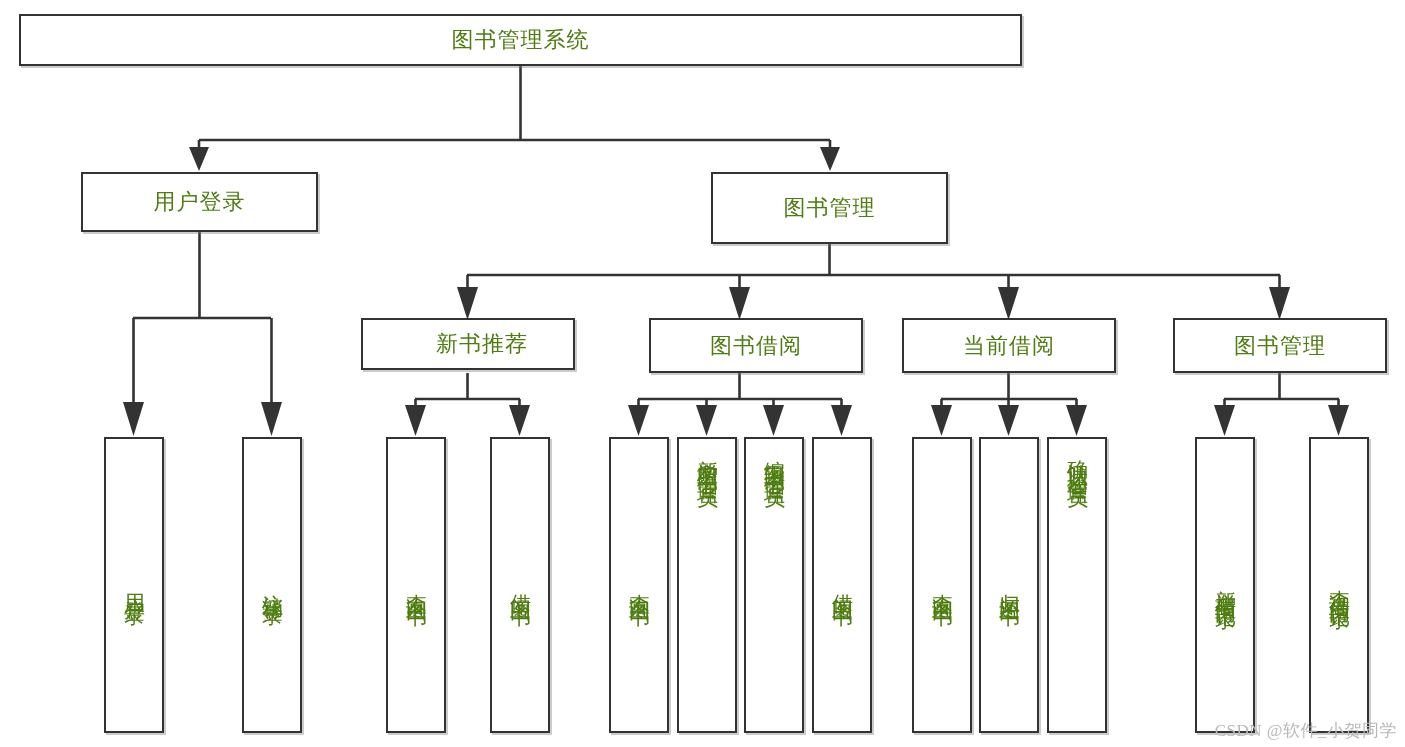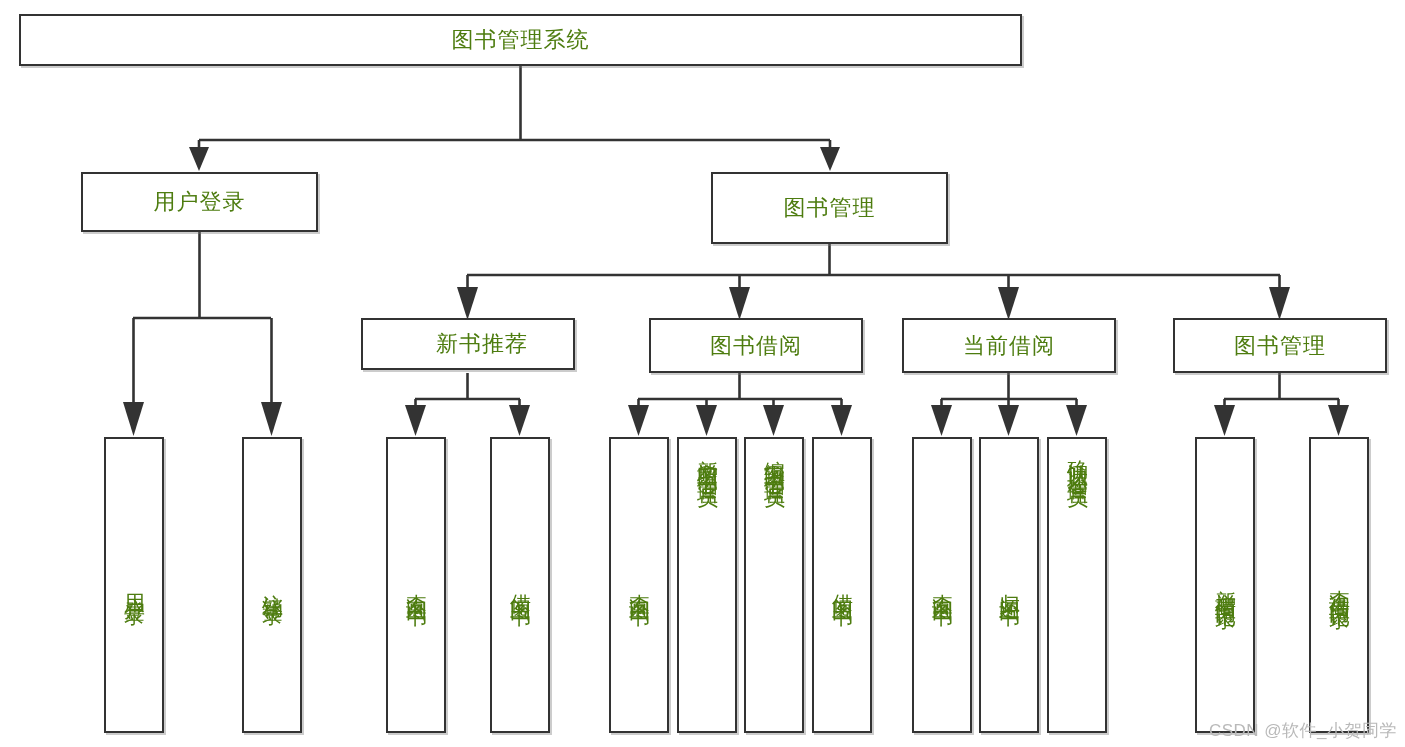--- a/index.html
+++ b/index.html
@@ -93,21 +93,21 @@
   
   #watermark {
     position: absolute;
     right: 8px;
     bottom: 5px;
     font-size: 17px;
     color: #b9b9b9;
     letter-spacing: 0.5px;
     z-index: 6;
     white-space: nowrap;
-    font-family: Liberation Sans, sans-serif;
+    font-family: Liberation Serif, serif;
   }
 </style>
 </head>
 <body>
 
 <div id="diagram-canvas">
 
   <svg id="connector-layer" viewBox="0 0 1405 747" width="1405" height="747" xmlns="http://www.w3.org/2000/svg">
 
     <path class="conn" d="M520.5 66 L520.5 140"></path>

